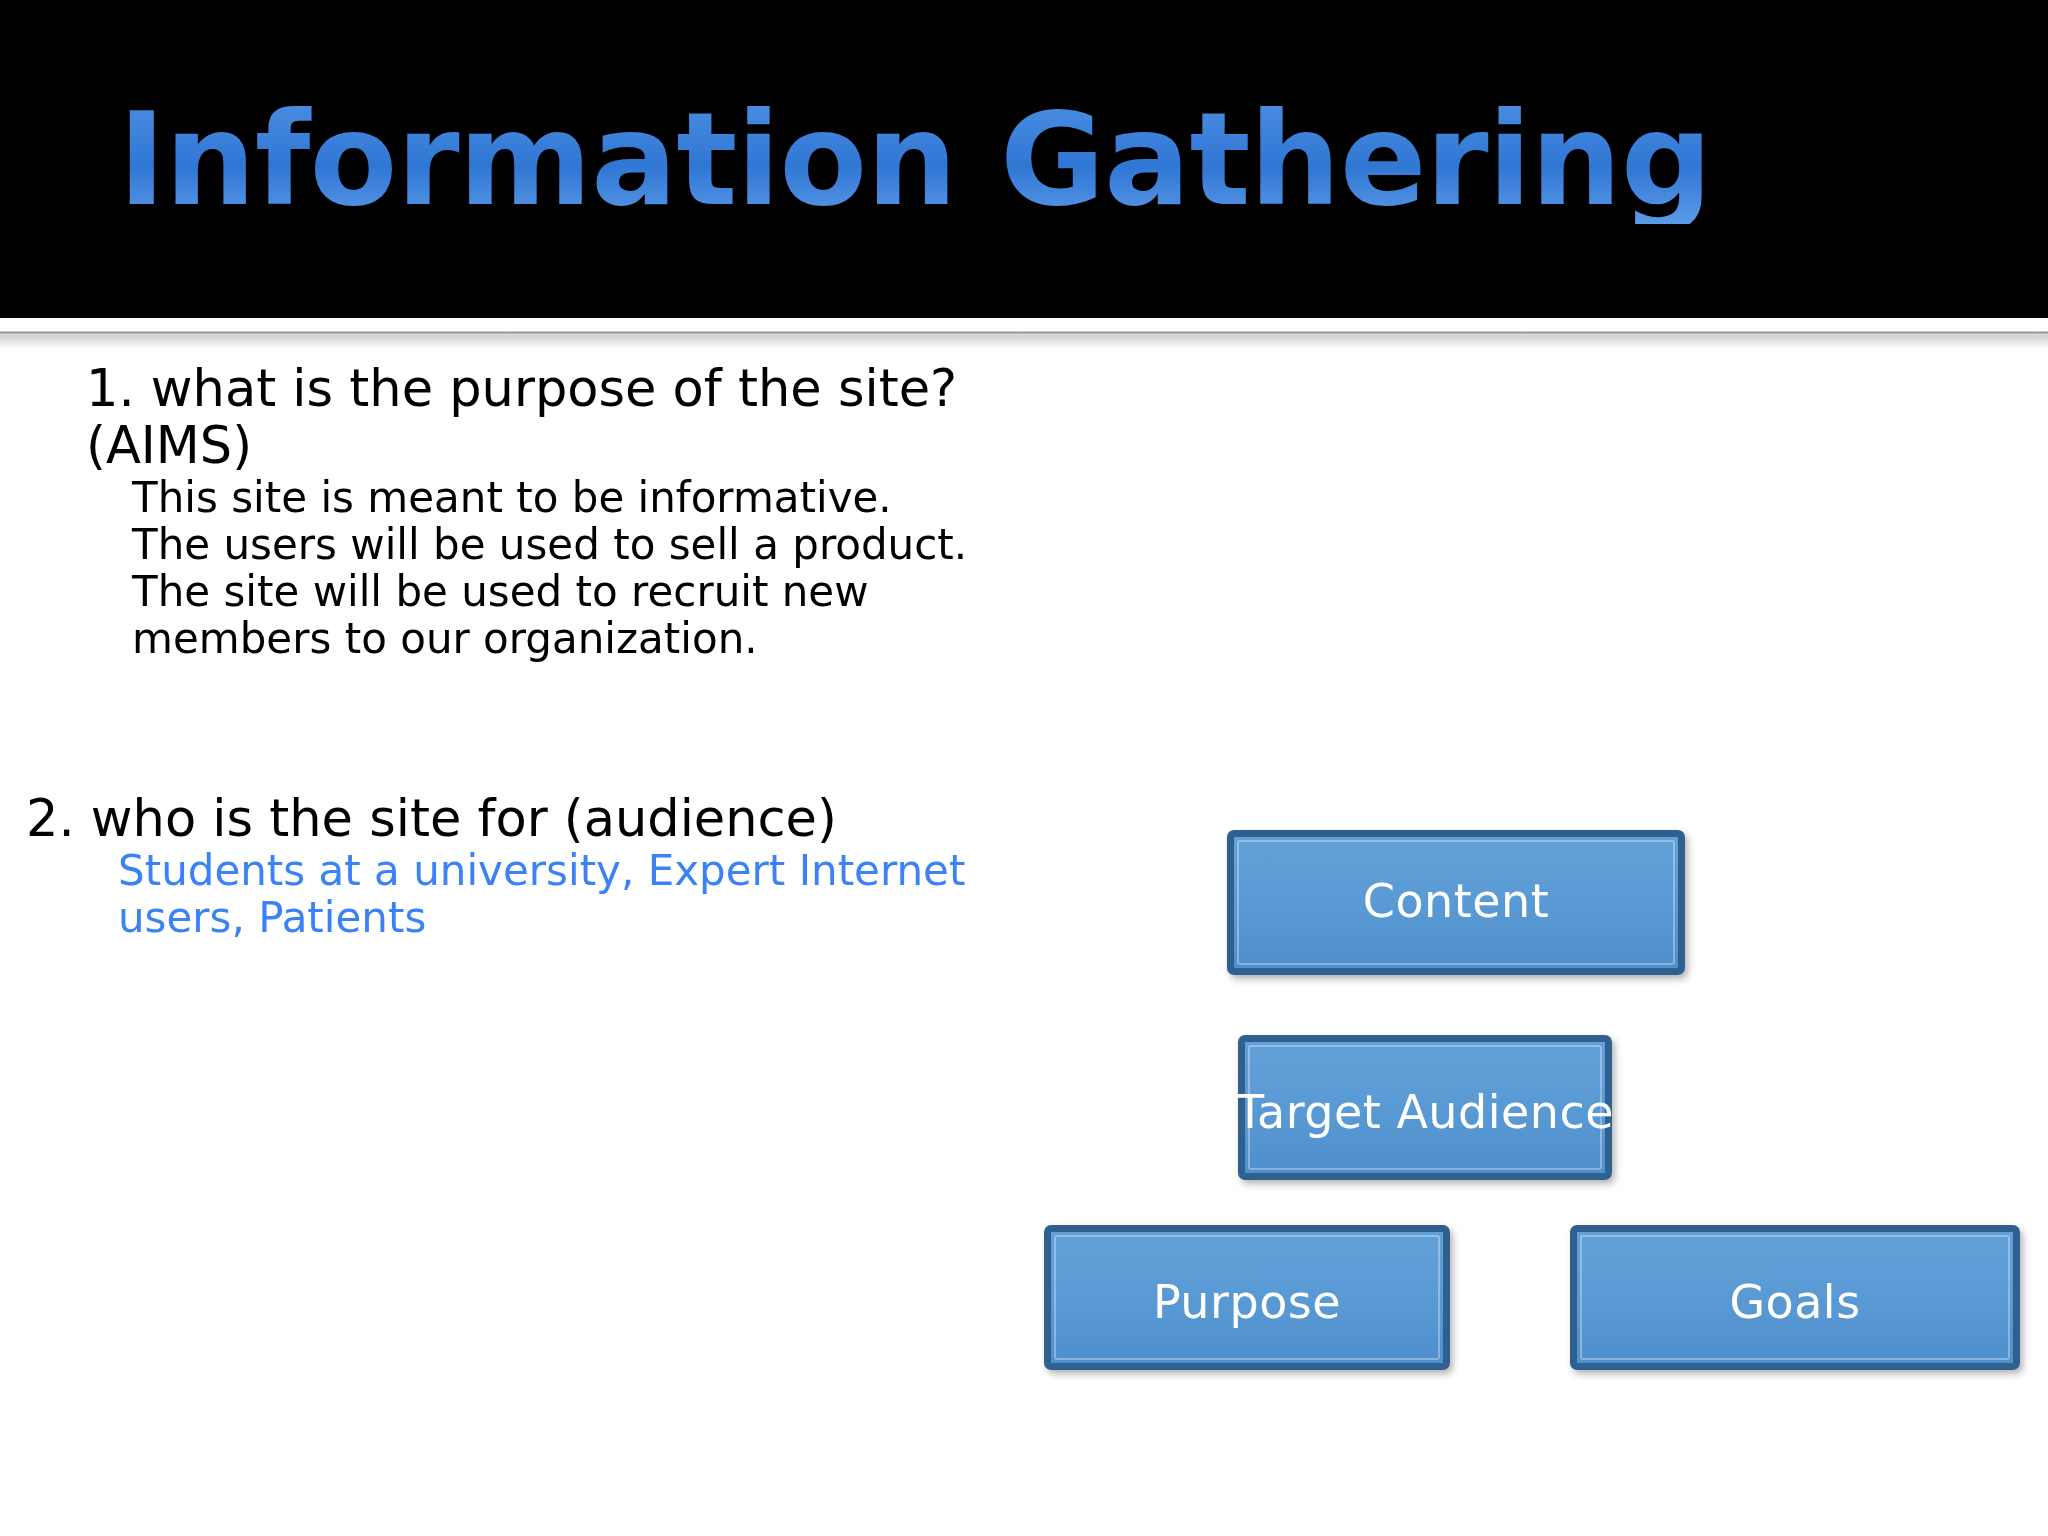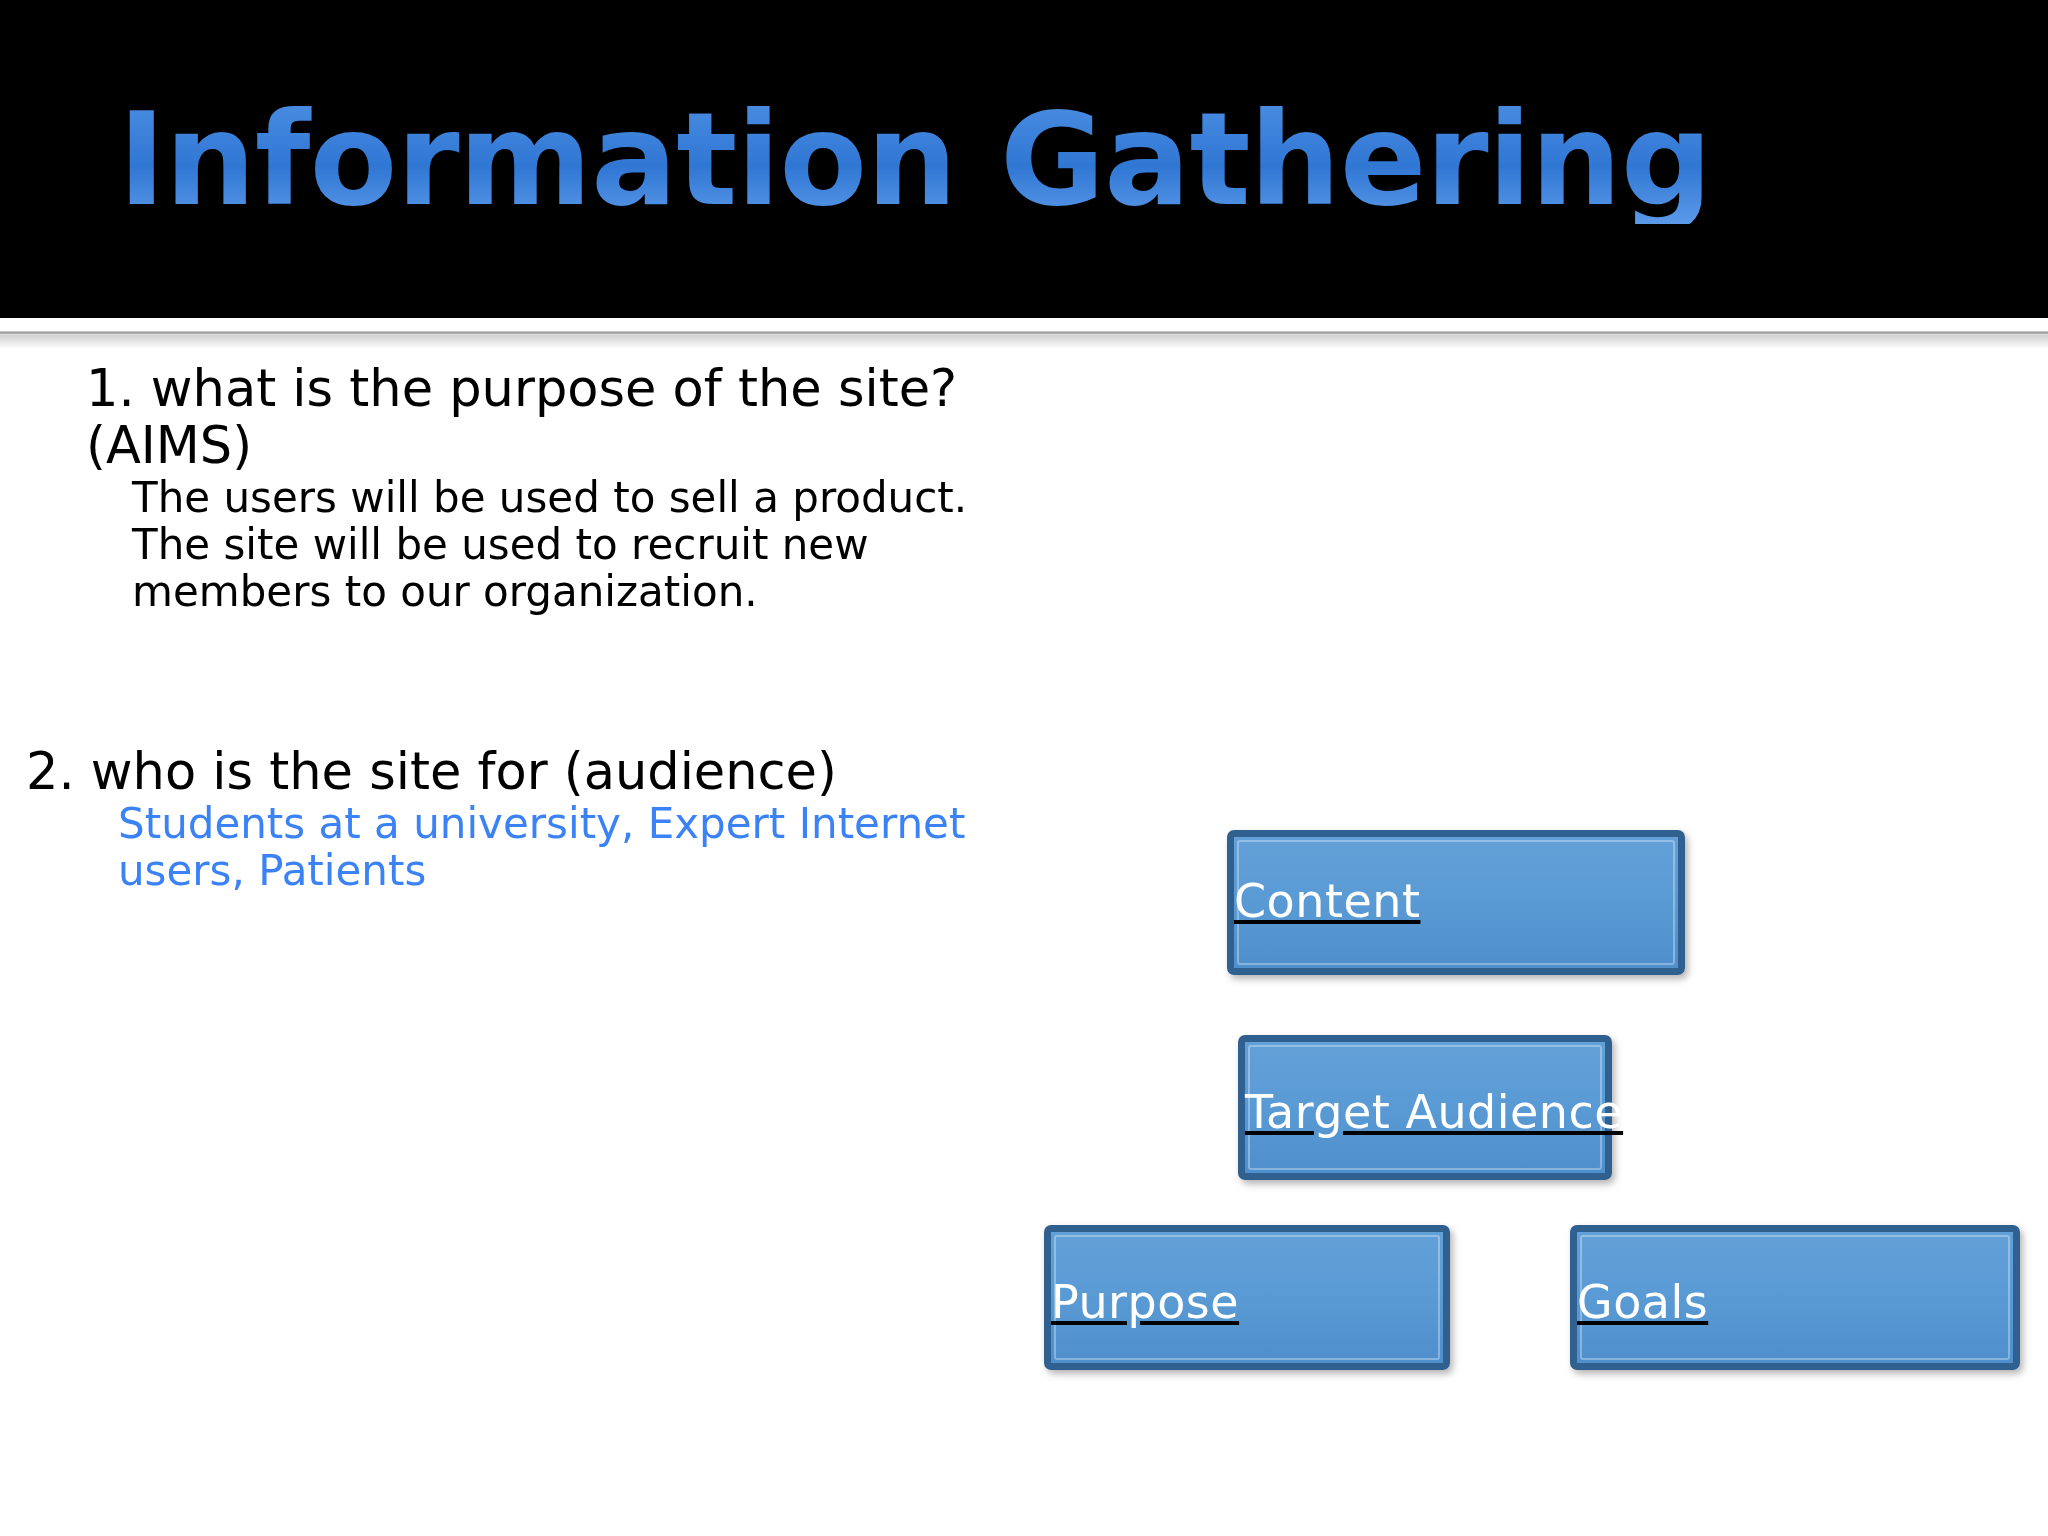--- a/index.html
+++ b/index.html
@@ -114,22 +114,21 @@
   }
   .dbox {
     position: absolute;
     box-sizing: border-box;
     background: linear-gradient(180deg, #63a0d8 0%, #5b9bd5 45%, #4e8fcc 100%);
     border: 7px solid #2f608f;
     border-radius: 7px;
     box-shadow: 3px 4px 7px rgba(60,60,60,0.38);
     display: flex;
     align-items: center;
-    justify-content: flex-start;
-    text-decoration: underline;
+    justify-content: center;
   }
   .dbox::after {
     content: "";
     position: absolute;
     left: 3px;
     top: 3px;
     right: 3px;
     bottom: 3px;
     border: 2px solid rgba(255,255,255,0.32);
     border-radius: 3px;
@@ -163,20 +162,21 @@
 <div class="slide-title">Information Gathering</div>
 <div class="header-rule-gap"></div>
 <div class="header-rule"></div>
 <div class="header-rule-shadow"></div>
 
 <div class="content-col">
 
   <div class="q-block">
     <div class="q-level1">1. what is the purpose of the site? (AIMS)</div>
 
+    <div class="q-level2">This site is meant to be informative.</div>
     <div class="q-level2">The users will be used to sell a product.</div>
     <div class="q-level2">The site will be used to recruit new members to our organization.</div>
   </div>
 
   <div class="q-gap"></div>
 
   <div class="q-block">
     <div class="q2-level1">2. who is the site for (audience)</div>
     <div class="q2-level2">Students at a university, Expert Internet users,  Patients</div>
   </div>

